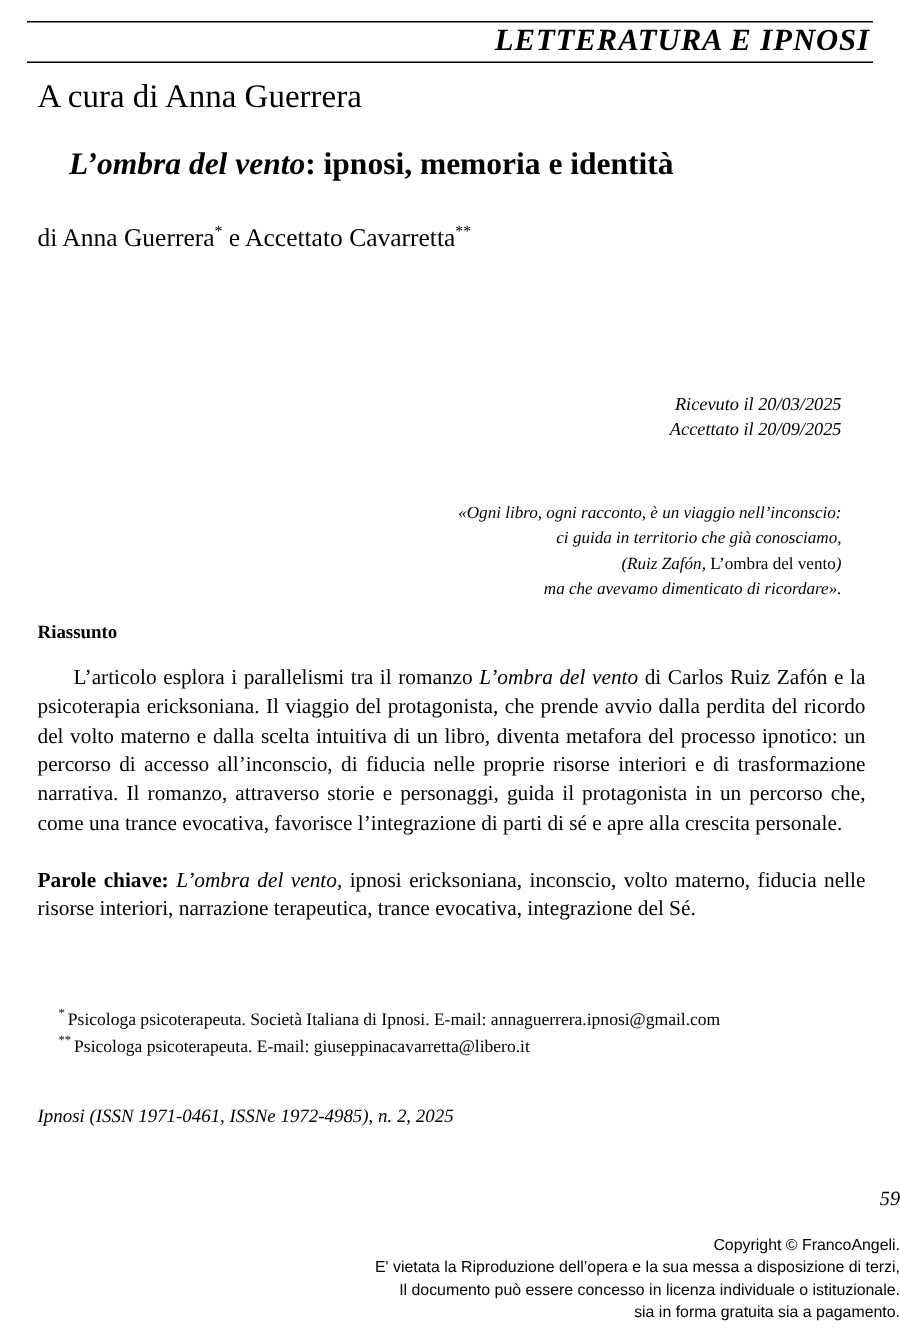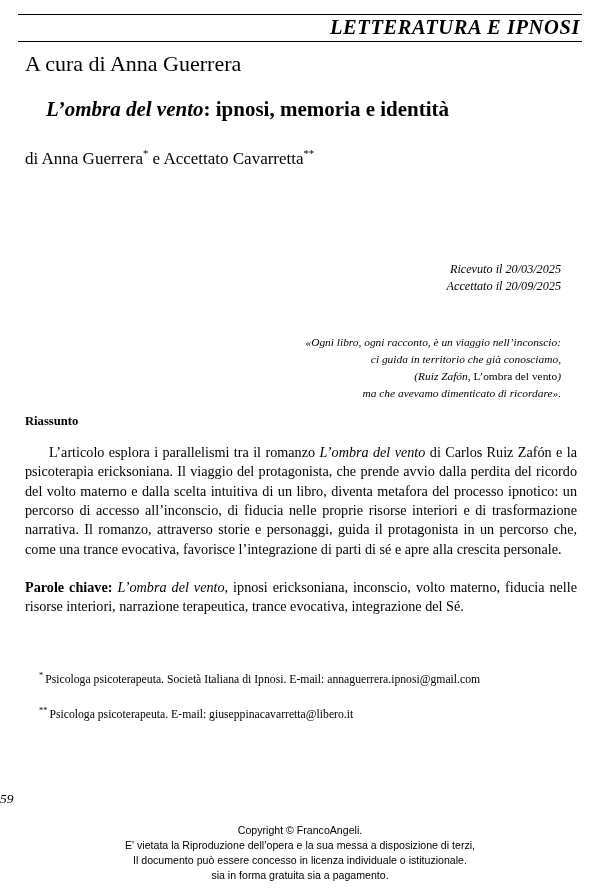--- a/index.html
+++ b/index.html
@@ -147,21 +147,21 @@
     left: 25px;
     top: 672px;
     width: 552px;
     font-size: 11.7px;
     line-height: 1.33;
   }
   .footnote {
     text-align: justify;
     margin: 0;
   }
-  .footnote.fn-2 { margin-top: 19px; }
+  .footnote.fn-2 { margin-top: 2px; }
   .footnote .marker {
     font-size: 0.72em;
     vertical-align: super;
     line-height: 0;
     padding-left: 14px;
     padding-right: 2px;
   }
 
   
   .journal-meta {
@@ -173,32 +173,32 @@
     line-height: 1.38;
   }
   .journal-meta .issn-line { font-style: italic; }
 
   
   .folio {
     position: absolute;
     left: 0;
     top: 791px;
     width: 600px;
-    text-align: left;
+    text-align: right;
     font-style: italic;
     font-size: 13.5px;
   }
 
   
   .copyright {
     position: absolute;
     left: 0;
     top: 823px;
     width: 600px;
-    text-align: center;
+    text-align: right;
     font-family: "Liberation Sans", "DejaVu Sans", sans-serif;
     font-size: 10.6px;
     line-height: 1.42;
   }
   .copyright div { white-space: nowrap; }
 </style>
 </head>
 <body>
 
 <div class="page">
@@ -235,20 +235,21 @@
   <div class="abstract-body"><span>L’articolo esplora i parallelismi tra il romanzo </span><span class="it">L’ombra del vento</span><span> di Carlos Ruiz Zafón e la psicoterapia ericksoniana. Il viaggio del protagonista, che prende avvio dalla perdita del ricordo del volto materno e dalla scelta intuitiva di un libro, diventa metafora del processo ipnotico: un percorso di accesso all’inconscio, di fiducia nelle proprie risorse interiori e di trasformazione narrativa. Il romanzo, attraverso storie e personaggi, guida il protagonista in un percorso che, come una trance evocativa, favorisce l’integrazione di parti di sé e apre alla crescita personale.</span></div>
 
   <div class="keywords"><span class="kw-label">Parole chiave:</span> <span class="it">L’ombra del vento,</span><span> ipnosi ericksoniana, inconscio, volto materno, fiducia nelle risorse interiori, narrazione terapeutica, trance evocativa, integrazione del Sé.</span></div>
 
   <div class="footnotes">
     <p class="footnote fn-1"><span class="marker">*</span><span>Psicologa psicoterapeuta. Società Italiana di Ipnosi. E-mail: annaguerrera.ipnosi@gmail.com</span></p>
     <p class="footnote fn-2"><span class="marker">**</span><span>Psicologa psicoterapeuta. E-mail: giuseppinacavarretta@libero.it</span></p>
   </div>
 
   <div class="journal-meta">
+    <div class="issn-line">Ipnosi (ISSN 1971-0461, ISSNe 1972-4985), n. 2, 2025</div>
   </div>
 
   <div class="folio">59</div>
 
   <div class="copyright">
     <div>Copyright © FrancoAngeli.</div>
     <div>E' vietata la Riproduzione dell’opera e la sua messa a disposizione di terzi,</div>
     <div>Il documento può essere concesso in licenza individuale o istituzionale.</div>
     <div>sia in forma gratuita sia a pagamento.</div>
   </div>

